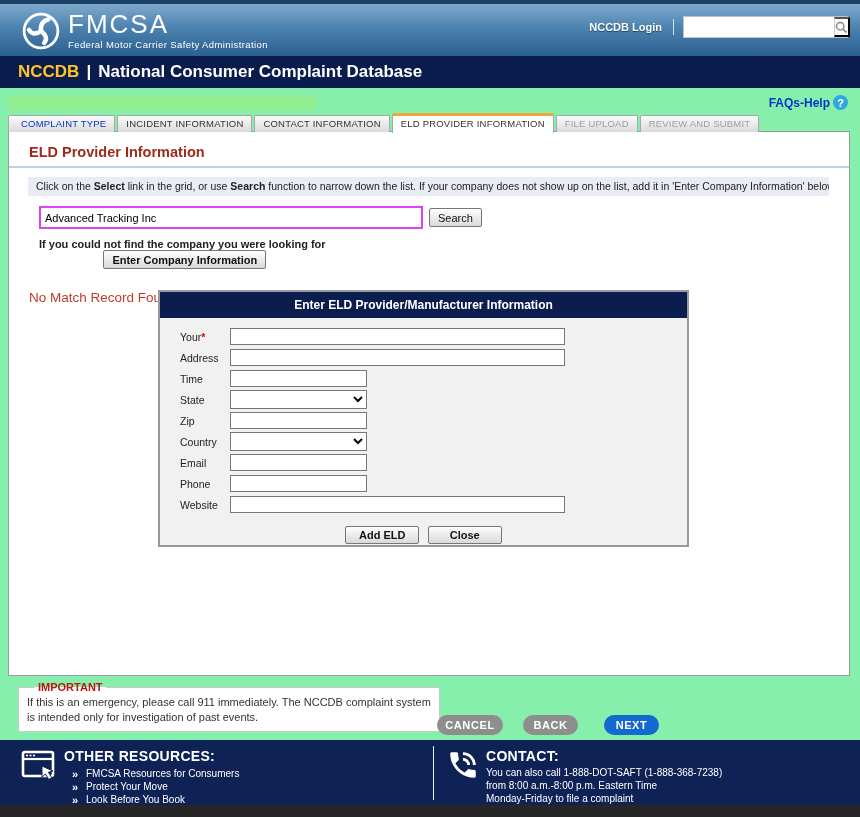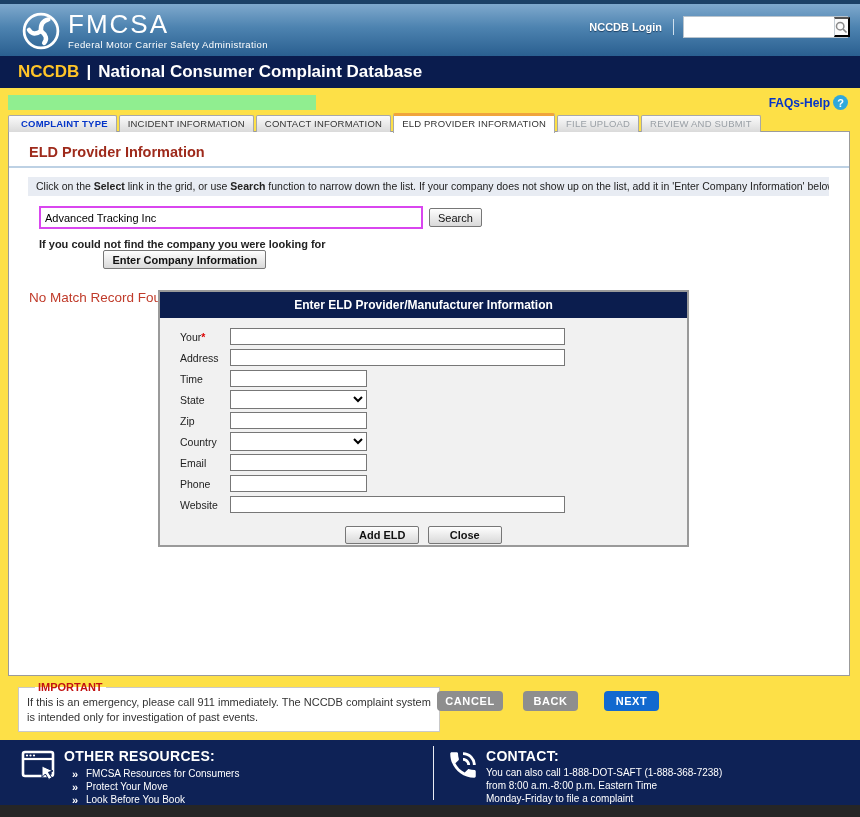--- a/index.html
+++ b/index.html
@@ -1,17 +1,17 @@
 <!DOCTYPE html>
 <html><head>
 <meta charset="utf-8">
 <style>
   html,body{margin:0;padding:0;background:#fff;}
   #page{position:relative;width:860px;height:817px;overflow:hidden;
-        font-family:"Liberation Sans", sans-serif;background:#fde047;}
+        font-family:"Liberation Sans", sans-serif;background:#86efac;}
 
   
   .hdr{position:absolute;left:0;top:0;width:860px;height:56px;
        background:linear-gradient(180deg,#7fa9cd 0%,#4d83b0 45%,#2a5f90 100%);
        border-top:4px solid #1c4166;box-sizing:border-box;}
   .logo-wrap{position:absolute;left:22px;top:6px;display:flex;align-items:flex-start;}
   .logo-icon{width:38px;height:38px;margin-top:2px;}
   .logo-text{margin-left:8px;color:#fff;}
   .logo-title{font-size:26px;font-weight:normal;letter-spacing:2px;line-height:28px;}
   .logo-sub{font-size:9.5px;letter-spacing:.4px;margin-top:1px;}
@@ -36,21 +36,21 @@
   .faq-link{color:#0535c8;font-size:12px;font-weight:bold;cursor:pointer;}
   .help-bubble{width:15px;height:15px;border-radius:50%;background:#2fa8dc;color:#fff;
                font-size:11px;font-weight:bold;display:flex;align-items:center;justify-content:center;
                margin-left:3px;cursor:pointer;}
 
   
   .tabs{position:absolute;left:8px;top:112px;height:20px;display:flex;align-items:flex-end;z-index:3;}
   .tab{box-sizing:border-box;height:17px;line-height:15px;padding:0 8px;margin-right:2px;
        font-size:9.5px;letter-spacing:.2px;color:#333;background:linear-gradient(#fbfbfb,#dadada);
        border:1px solid #a8a8a8;border-bottom:none;border-radius:2px 2px 0 0;cursor:pointer;white-space:nowrap;}
-  .tab.link{color:#0535c8;font-weight:bold;padding-left:12px;}
+  .tab.link{color:#0535c8;font-weight:normal;padding-left:12px;}
   .tab.active{height:20px;line-height:16px;background:#fff;border-top:3px solid #f0a43c;
               color:#333;margin-bottom:-1px;cursor:default;}
   .tab.disabled{color:#9aa0a6;cursor:default;}
 
   
   .content{position:absolute;left:8px;top:131px;width:842px;height:545px;background:#fff;
            border:1px solid #9b9b9b;box-sizing:border-box;z-index:1;}
   .page-h1{position:absolute;left:20px;top:12px;font-size:14.5px;font-weight:bold;color:#9e2a1b;}
   .blue-hr{position:absolute;left:0;top:34px;width:100%;border-top:2px solid #bdd1e4;}
   .instruction{position:absolute;left:19px;top:45px;width:793px;height:19px;line-height:19px;
@@ -82,22 +82,22 @@
   .mselect{width:137px;height:19px;font-size:11px;font-family:inherit;border:1px solid #777;background:#fff;}
   .mbtns{text-align:center;margin-top:10px;}
   .mbtn{width:74px;font-weight:bold;margin:0 2px;height:18px;}
 
   
   .important{position:absolute;left:18px;top:681px;width:404px;border:1px solid #c9c9c9;
              background:#fff;padding:2px 8px 6px 8px;margin:0;}
   .important legend{color:#c11212;font-size:11px;font-weight:bold;padding:0 3px;margin-left:8px;}
   .important-text{font-size:11px;color:#333;line-height:15px;margin:0;}
   .navbtns{position:absolute;left:437px;top:691px;display:flex;}
-  .pill{border:none;border-radius:4px;height:20px;color:#fff;font-size:11px;font-weight:bold;
-        letter-spacing:.6px;font-family:inherit;cursor:pointer;display:flex;align-items:center;justify-content:center;}
+  .pill{border:none;border-radius:10px;height:20px;color:#fff;font-size:11px;font-weight:bold;
+        letter-spacing:.6px;font-family:inherit;cursor:pointer;display:flex;align-items:center;justify-content:center;margin-top:24px;}
   .pill.gray{background:#8e8e8e;}
   .pill.blue{background:#1269cf;}
   .pill.cancel{width:66px;margin-right:20px;}
   .pill.back{width:55px;margin-right:26px;}
   .pill.next{width:55px;}
 
   
   .footer{position:absolute;left:0;top:740px;width:860px;height:65px;background:#0e2256;}
   .fdiv{position:absolute;left:433px;top:6px;width:1px;height:54px;background:#e8ecf3;}
   .fcol-icon{position:absolute;top:8px;}

